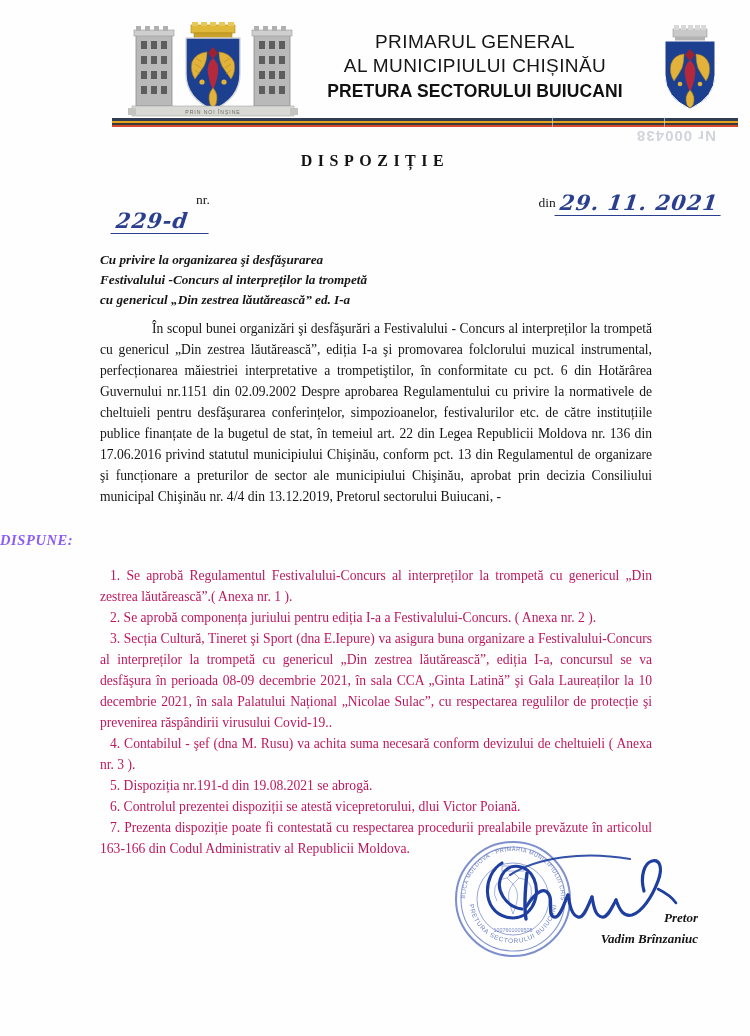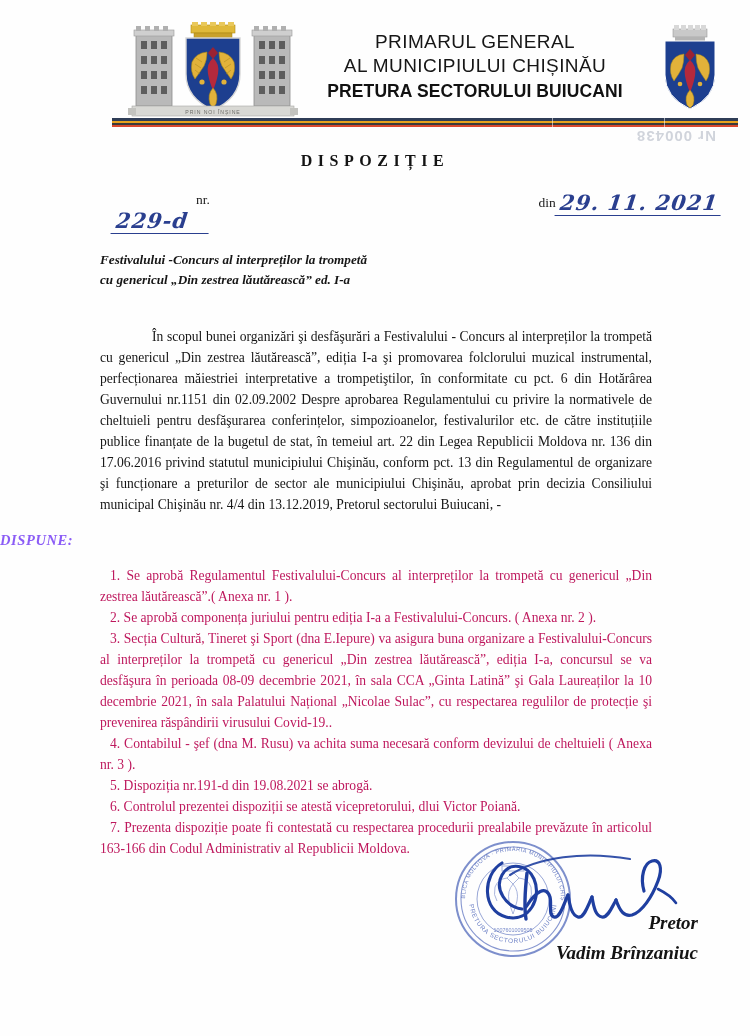--- a/index.html
+++ b/index.html
@@ -182,21 +182,21 @@
     font-size: 13.2px;
     line-height: 1.52;
     color: #161616;
   }
   .subject div { white-space: nowrap; }
 
   
   .body-text {
     position: absolute;
     left: 100px;
-    top: 326px;
+    top: 318px;
     width: 552px;
     font-size: 13.6px;
     line-height: 1.545;
     text-align: justify;
     color: #151515;
   }
   .body-text p { margin: 0; }
   .body-text p.indent { text-indent: 52px; }
 
   .dispune {
@@ -230,21 +230,21 @@
 
   
   .sig-block {
     position: absolute;
     right: 52px;
     top: 908px;
     text-align: right;
     font-family: "Liberation Serif", "DejaVu Serif", serif;
     font-style: italic;
     font-weight: bold;
-    font-size: 19px;
+    font-size: 13px;
     line-height: 1.6;
     color: #141414;
   }
 
   .stamp {
     position: absolute;
     left: 452px;
     top: 838px;
     width: 122px;
     height: 122px;
@@ -395,20 +395,21 @@
       <span class="lbl">nr.</span>
       <span class="hand">229-d</span>
     </div>
     <div class="din-group">
       <span class="lbl">din</span>
       <span class="hand">29. 11. 2021</span>
     </div>
   </div>
 
   <div class="subject">
+    <div>Cu privire  la organizarea  şi  desfăşurarea</div>
     <div>Festivalului -Concurs al interpreților la trompetă</div>
     <div>cu genericul „Din zestrea lăutărească” ed.  I-a</div>
   </div>
 
   <div class="body-text">
     <p class="indent">În scopul bunei organizări şi desfăşurări a  Festivalului  -  Concurs  al interpreților la trompetă  cu genericul „Din zestrea lăutărească”, ediția I-a şi promovarea folclorului muzical instrumental, perfecționarea măiestriei interpretative a trompetiştilor, în conformitate cu pct. 6 din Hotărârea Guvernului nr.1151 din 02.09.2002 Despre aprobarea Regulamentului cu privire la normativele de cheltuieli pentru desfăşurarea conferințelor, simpozioanelor, festivalurilor etc. de către instituțiile publice finanțate de la bugetul de stat, în temeiul art. 22 din Legea Republicii Moldova nr. 136 din 17.06.2016 privind statutul municipiului Chişinău, conform pct. 13 din Regulamentul de organizare şi funcționare a preturilor de sector ale municipiului Chişinău, aprobat prin decizia Consiliului municipal Chişinău nr. 4/4 din 13.12.2019, Pretorul sectorului Buiucani, -</p>
   </div>
 
   <div class="dispune">DISPUNE:</div>
 

